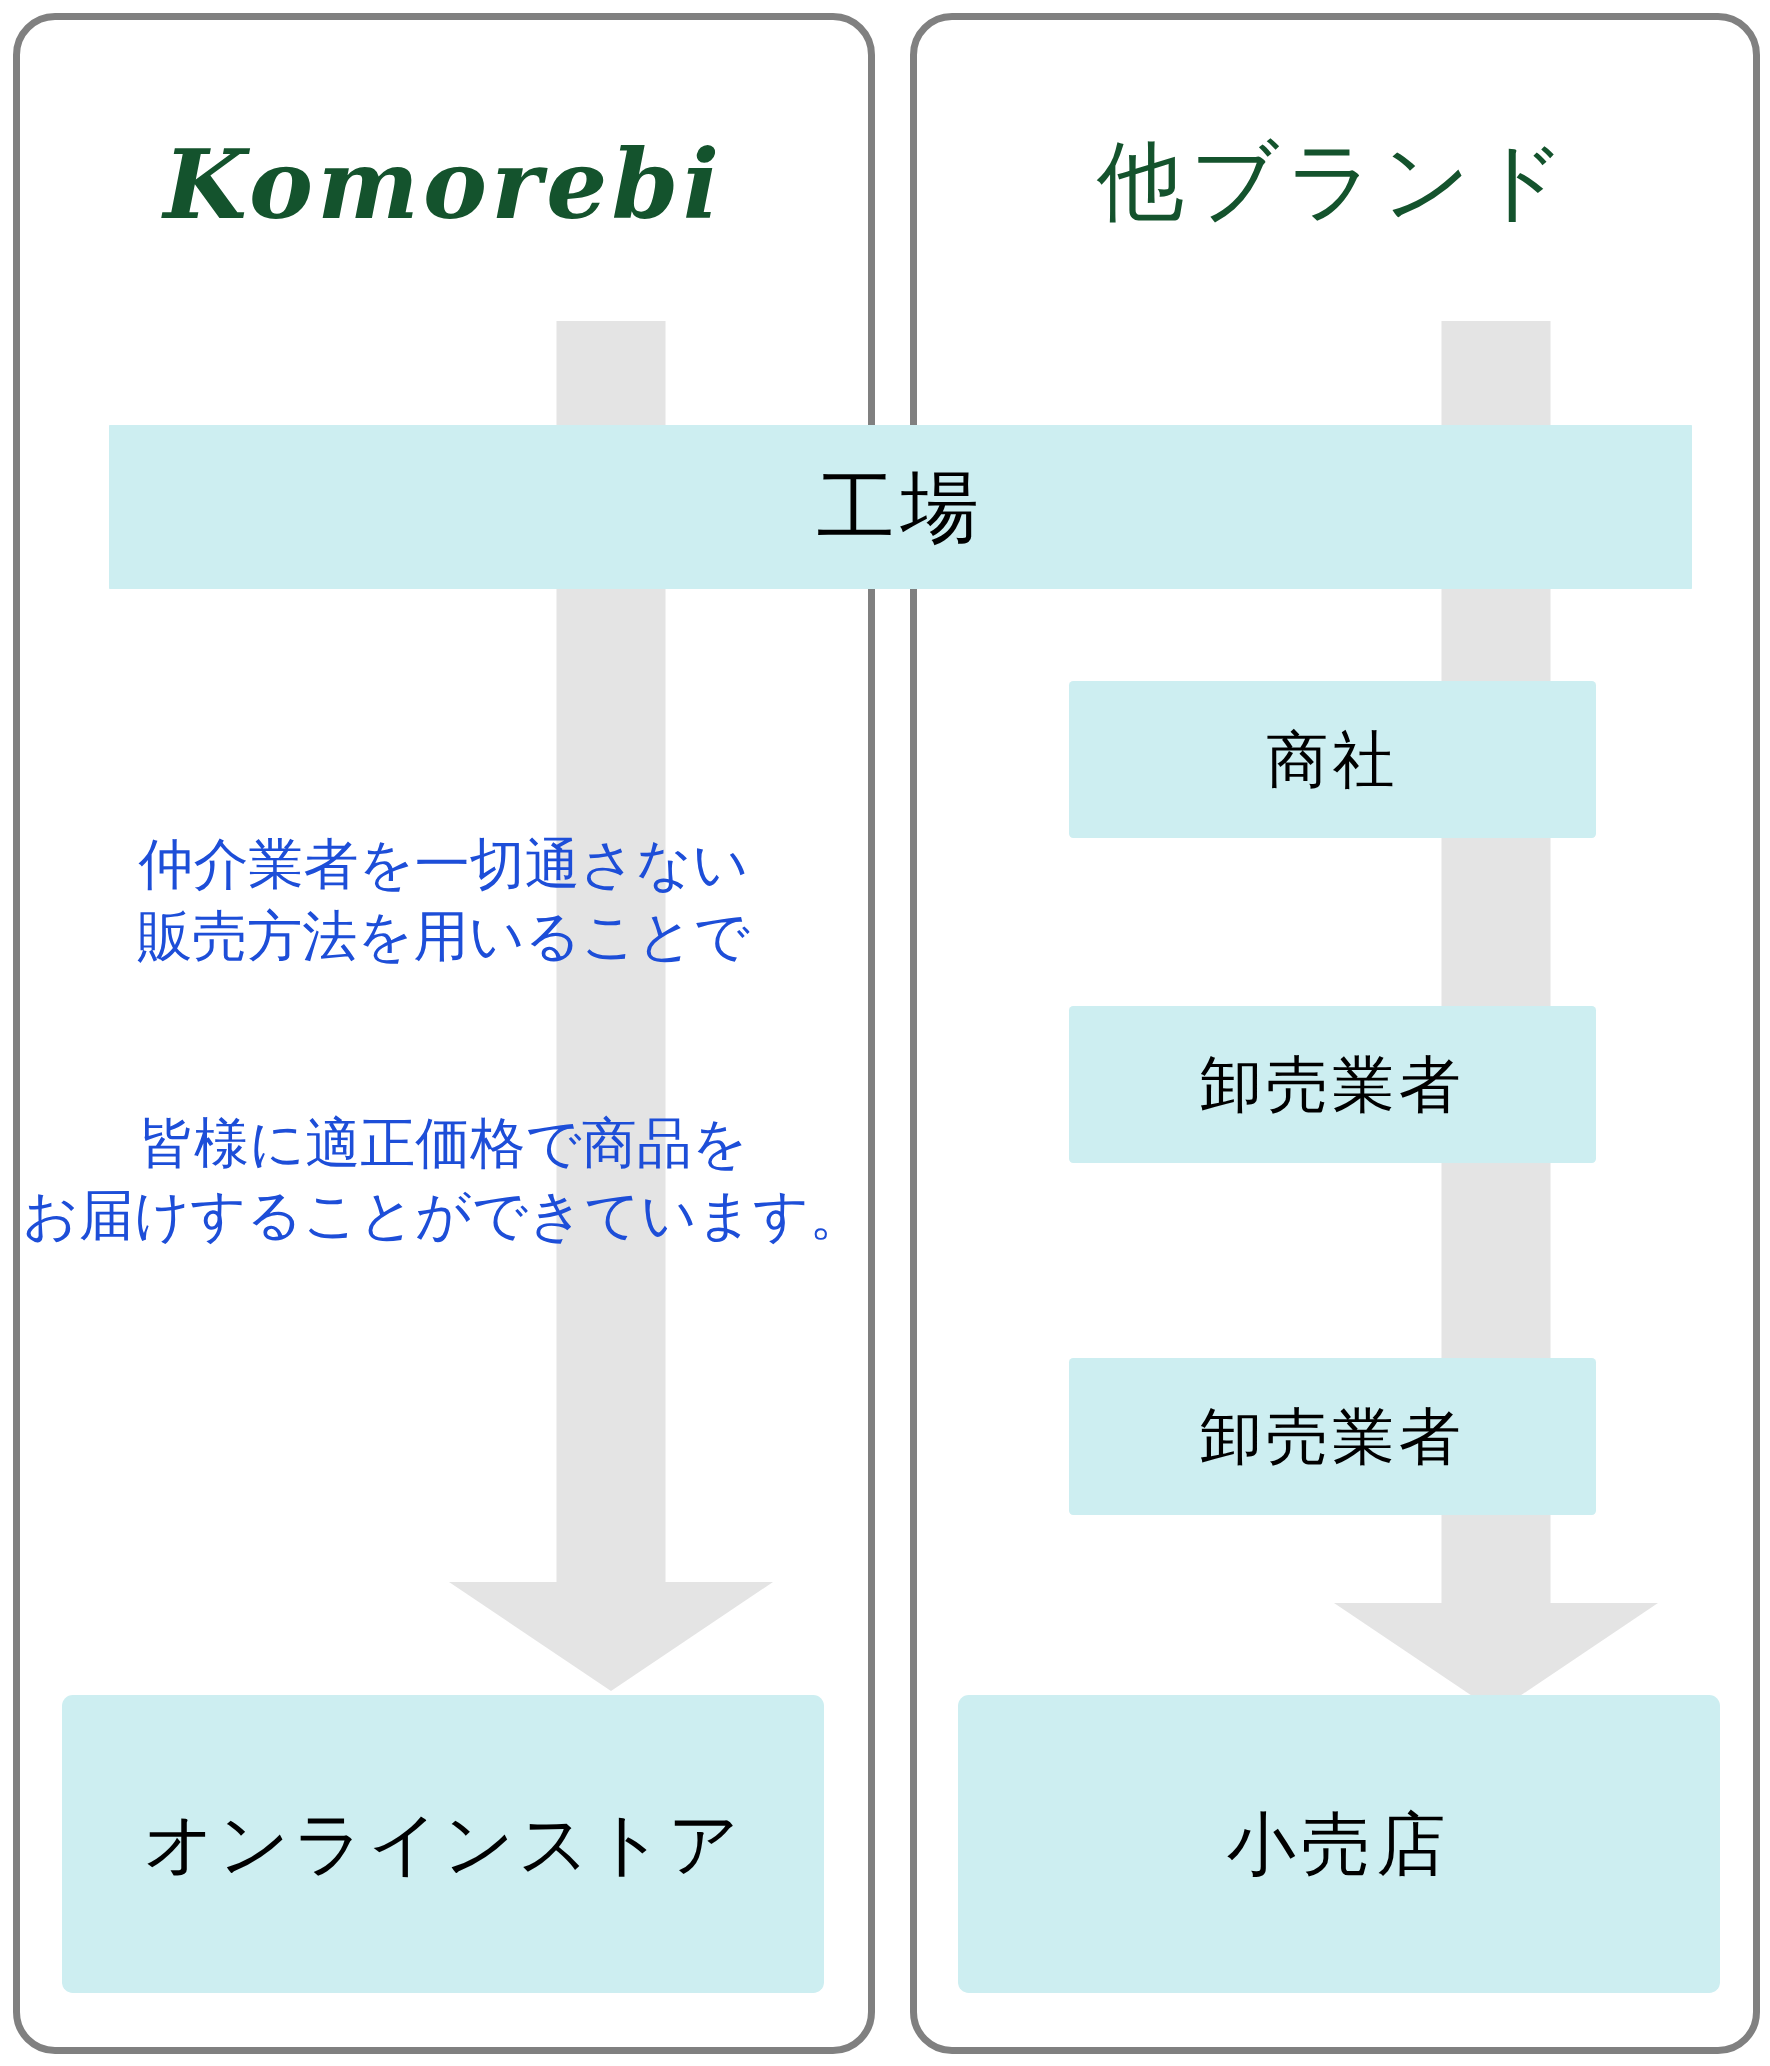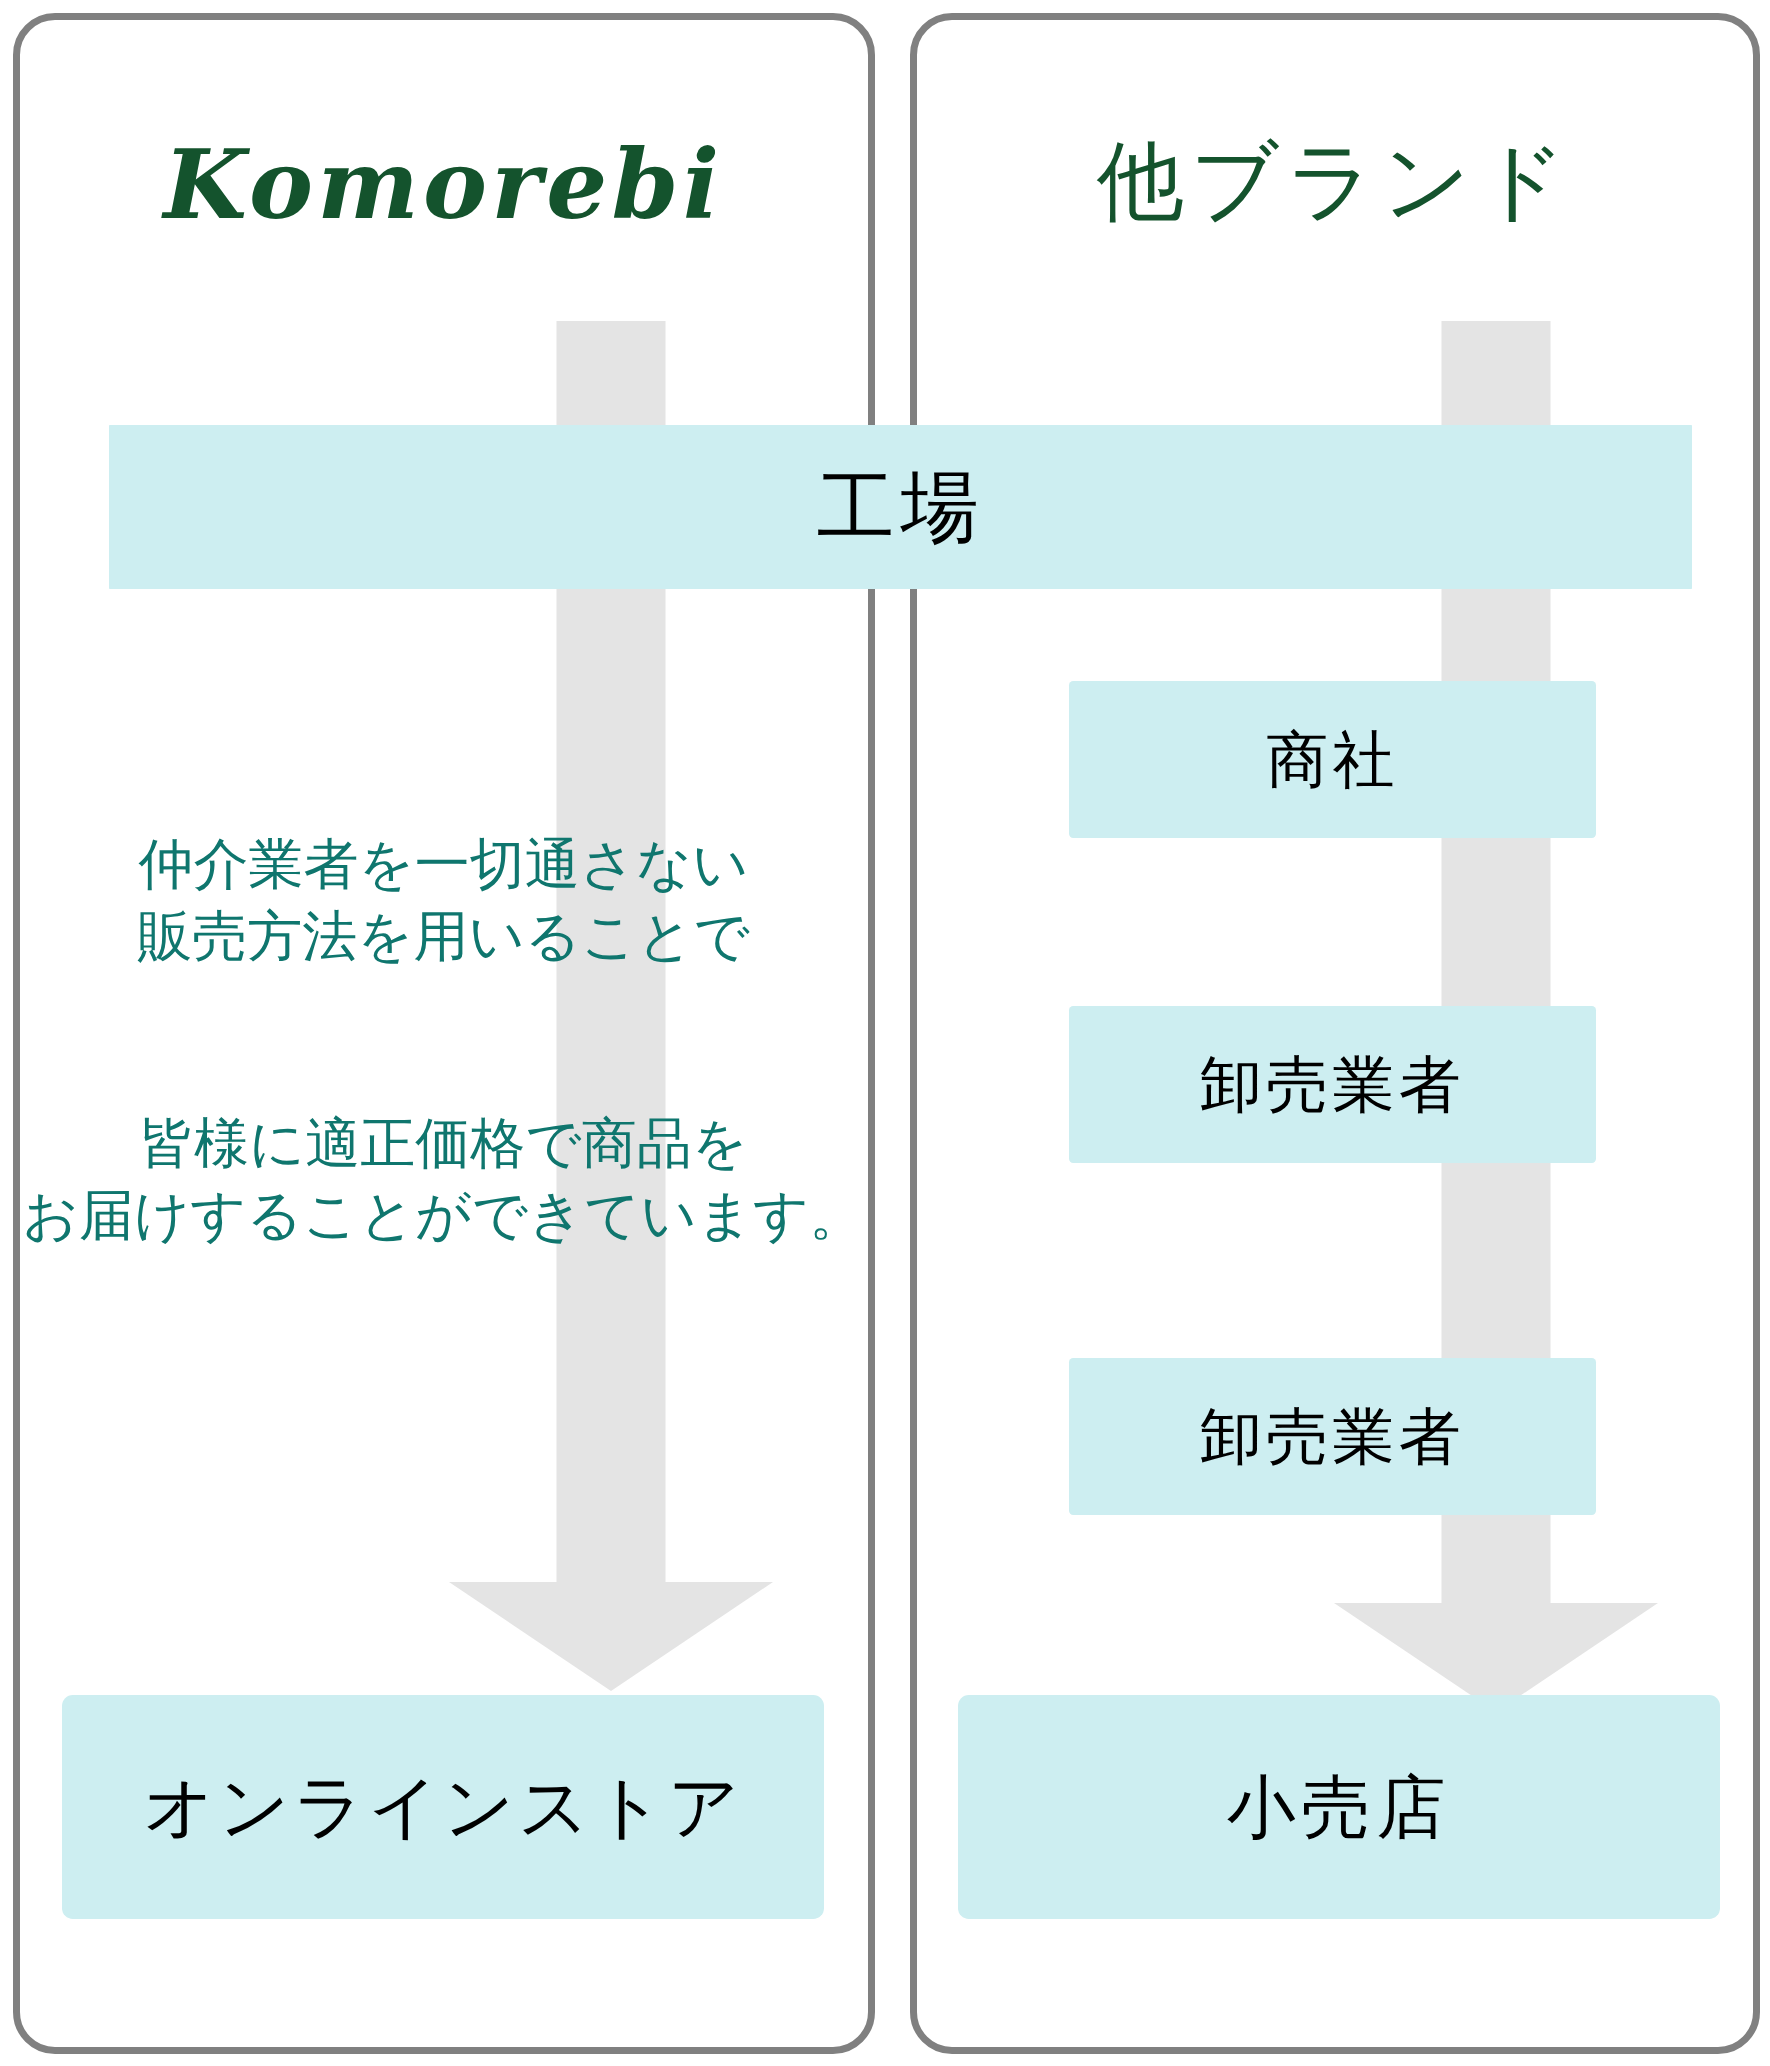--- a/index.html
+++ b/index.html
@@ -65,21 +65,21 @@
     left:1069px; width:527px; height:157px;
     border-radius:4.2px;
     font-size:62px; letter-spacing:4.2px;text-align:center;
   }
   #box-trading  { top:681px; }
   #box-maker    { top:1006px; }
   #box-wholesale{ top:1358px; }
 
   
   .dest-box{
-    height:224px; border-radius:10.8px;
+    height:298px; border-radius:10.8px;
   }
   #box-online{
     left:62px; top:1695px; width:762px;
     font-size:70px; letter-spacing:3.3px;
   }
   #box-retail{
     left:958px; top:1695px; width:762px;
     font-size:69px; letter-spacing:5.8px;
   }
 
@@ -94,21 +94,21 @@
     font-style:italic; font-weight:700;
     font-size:96px; letter-spacing:4.2px;
   }
   #heading-other{
     left:910px; top:137px; width:850px;
     font-size:87px; letter-spacing:6.7px;
   }
 
   
   .copy{
-    position:absolute; z-index:6; color:#0f766e;
+    position:absolute; z-index:6; color:#1d4ed8;
     text-align:center; width:862px; left:12.5px;
     font-size:55px; line-height:1.30;
     white-space:pre-line;
   }
   #copy-block-1{ top:829px; }
   #copy-block-2{ top:1108px; }
 </style>
 </head>
 <body>
 

